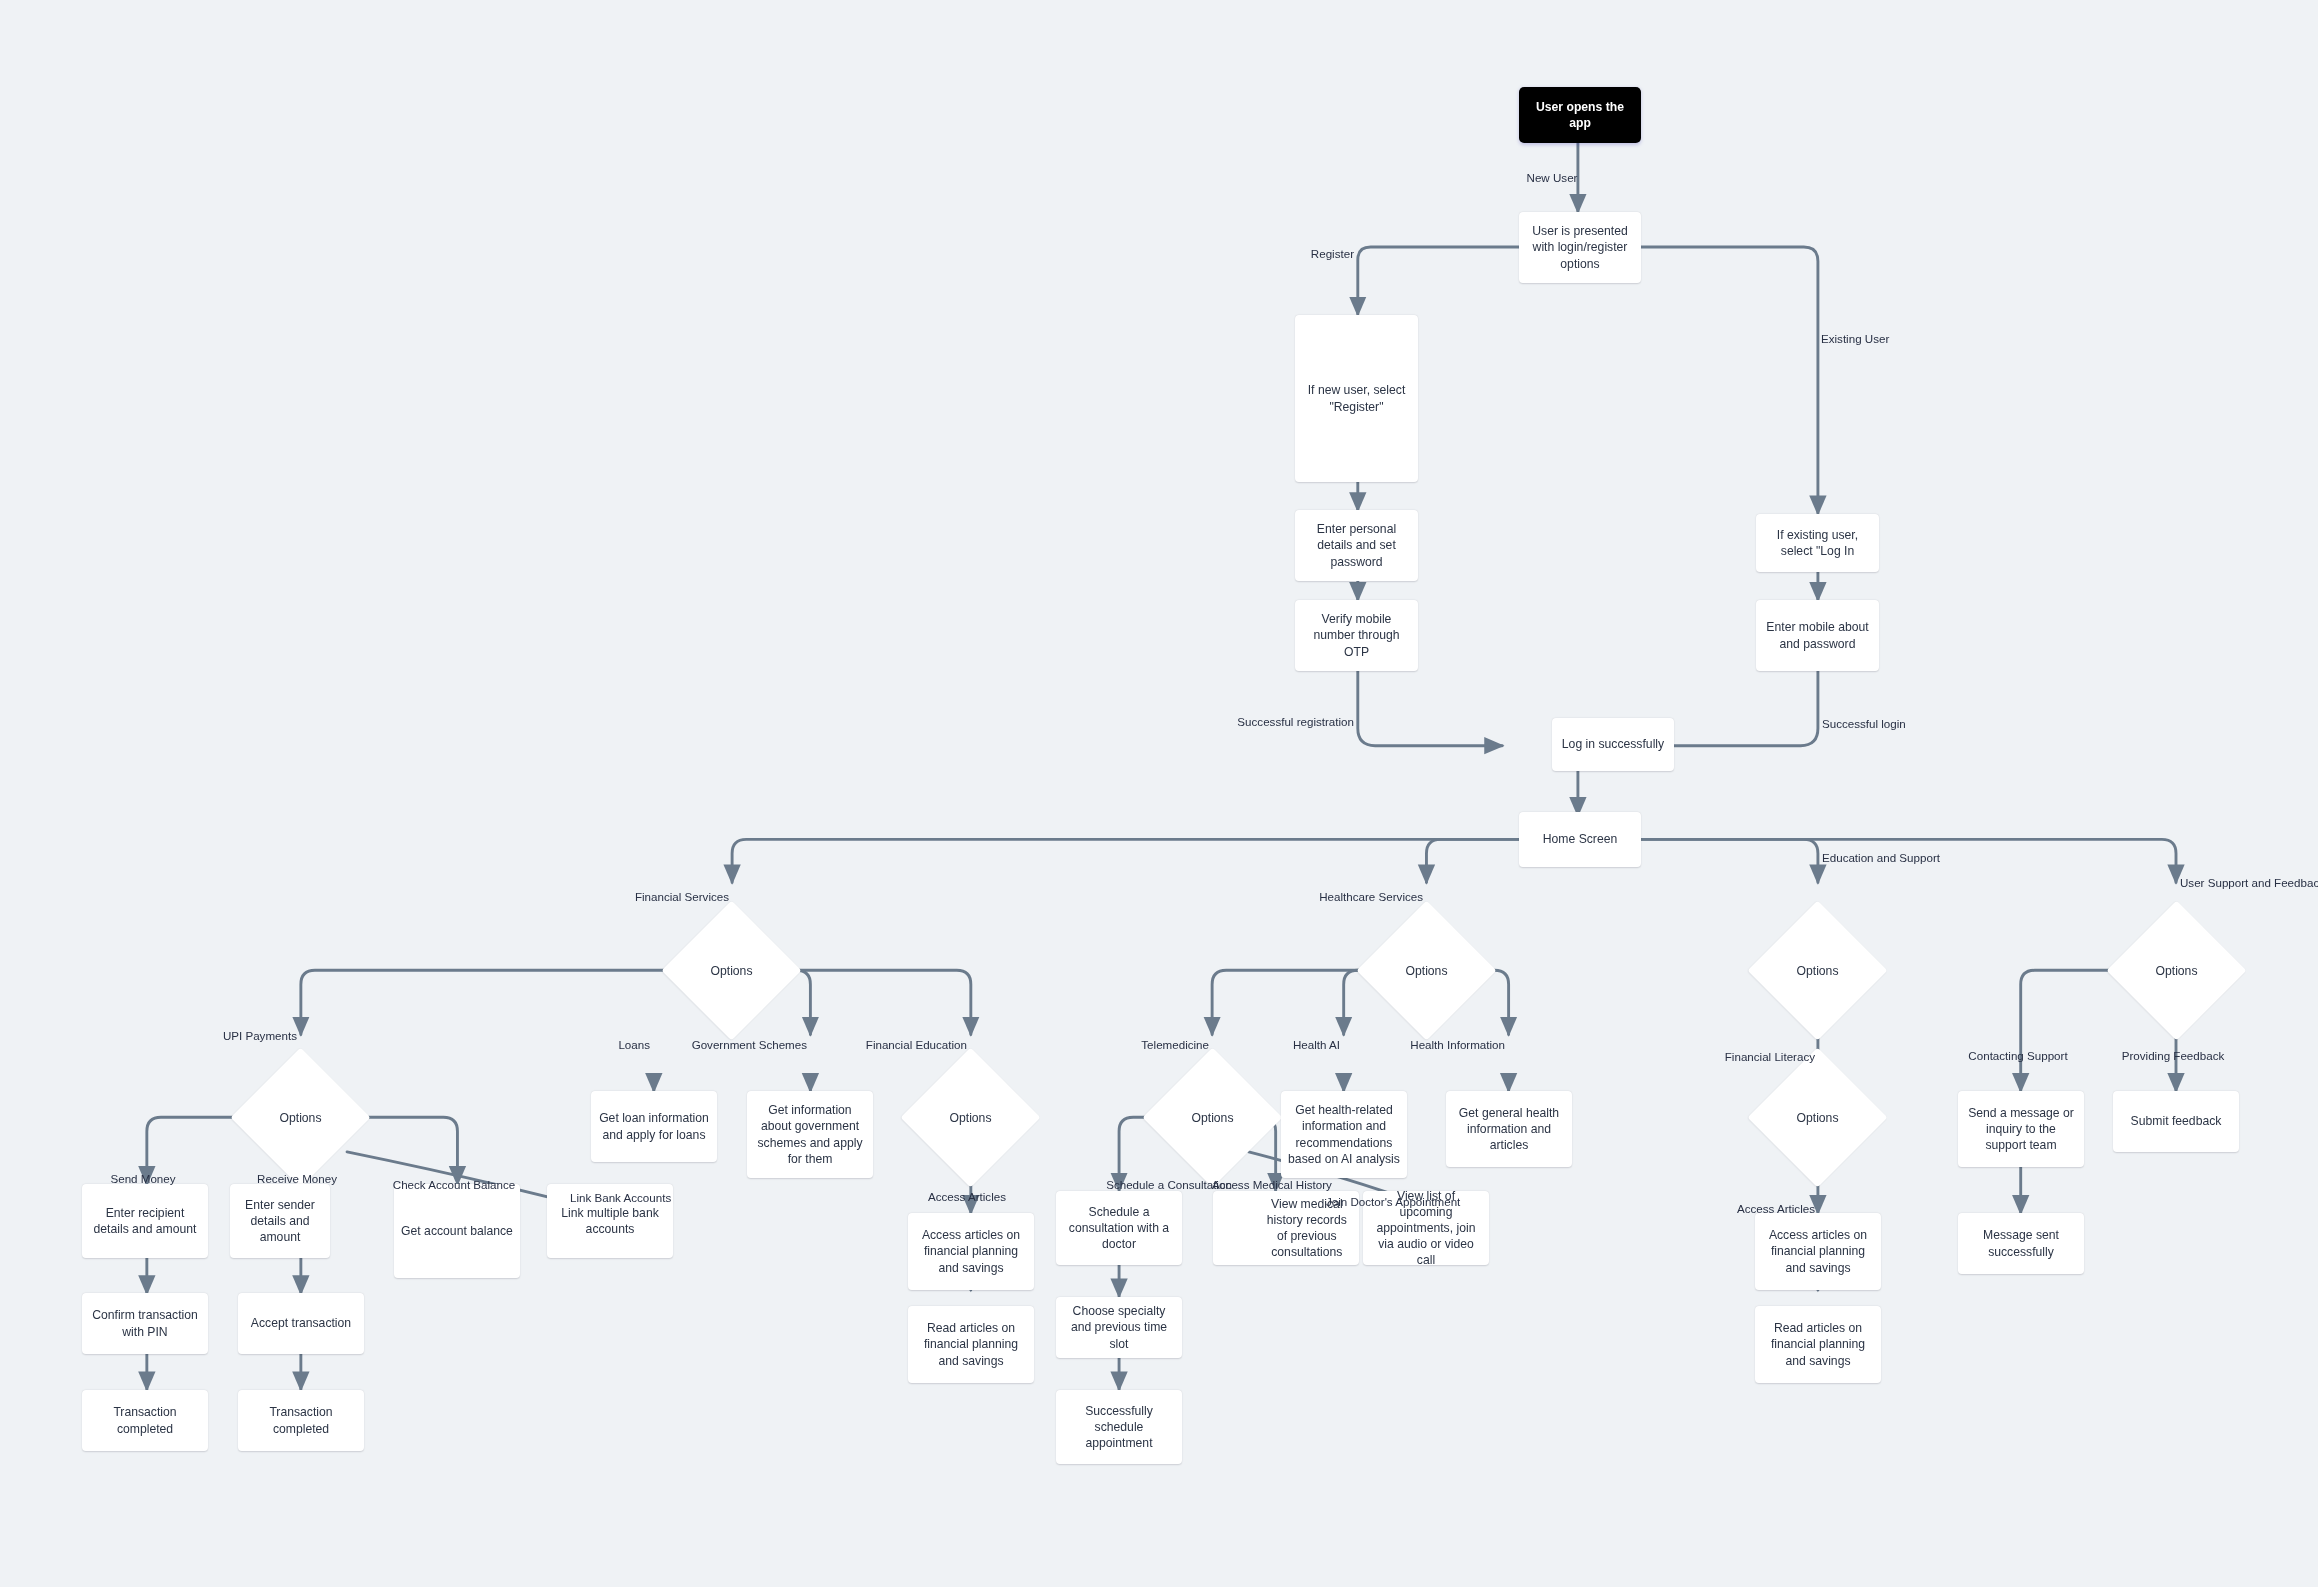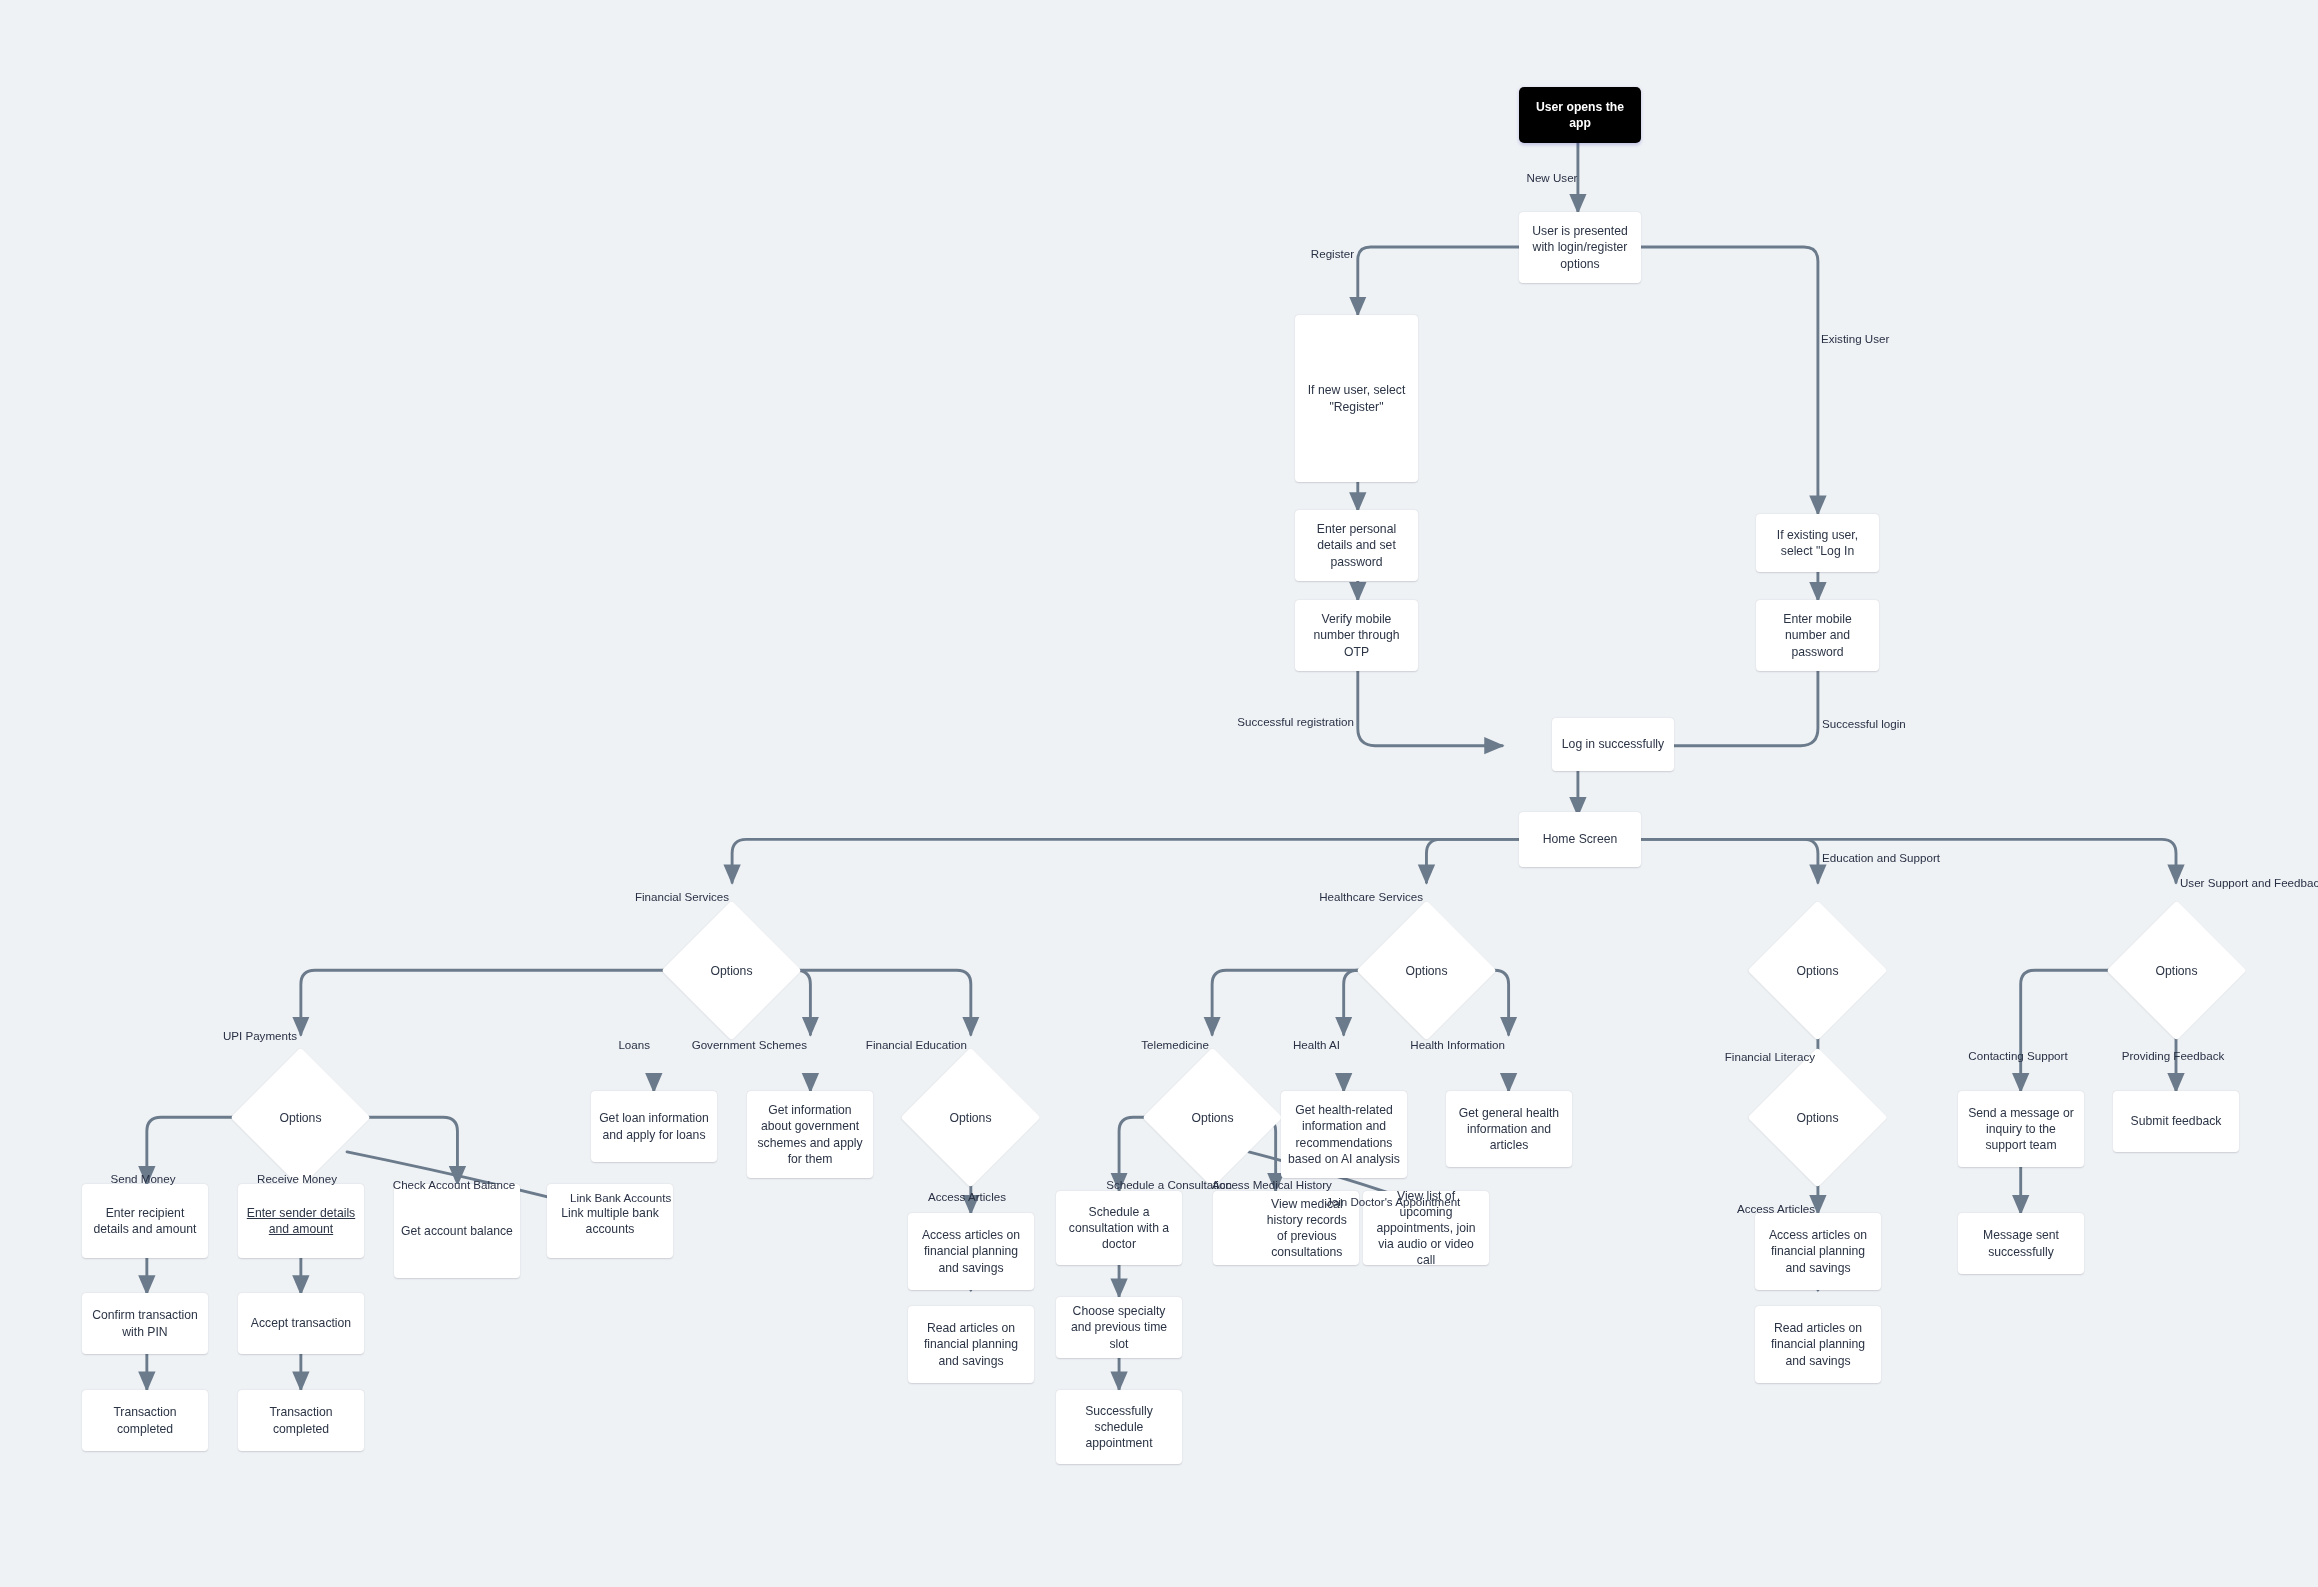--- a/index.html
+++ b/index.html
@@ -108,21 +108,21 @@
   <div class="node" style="left:1519px;top:212px;width:122px;height:71px;">User is presented with login/register options</div>
 
   <div class="node" style="left:1295px;top:315px;width:123px;height:167px;">If new user, select "Register"</div>
 
   <div class="node" style="left:1295px;top:510px;width:123px;height:71px;">Enter personal details and set password</div>
 
   <div class="node" style="left:1295px;top:600px;width:123px;height:71px;">Verify mobile number through OTP</div>
 
   <div class="node" style="left:1756px;top:514px;width:123px;height:58px;">If existing user, select "Log In</div>
 
-  <div class="node" style="left:1756px;top:600px;width:123px;height:71px;">Enter mobile number and password</div>
+  <div class="node" style="left:1756px;top:600px;width:123px;height:71px;">Enter mobile about and password</div>
 
   <div class="node" style="left:1519px;top:718px;width:122px;height:53px;margin-left:33px;">Log in successfully</div>
 
   <div class="node" style="left:1519px;top:812px;width:122px;height:55px;">Home Screen</div>
 
   <div class="diamond" style="left:682px;top:921px;width:99px;height:99px;">
     <span class="dshape"></span>
     <span class="dlabel">Options</span>
   </div>
 
@@ -158,21 +158,21 @@
 
   <div class="diamond" style="left:2127px;top:921px;width:99px;height:99px;">
     <span class="dshape"></span>
     <span class="dlabel">Options</span>
   </div>
 
   <div class="node" style="left:82px;top:1184px;width:126px;height:74px;">Enter recipient details and amount</div>
   <div class="node" style="left:82px;top:1293px;width:126px;height:61px;">Confirm transaction with PIN</div>
   <div class="node" style="left:82px;top:1390px;width:126px;height:61px;">Transaction completed</div>
 
-  <div class="node" style="left:238px;top:1184px;width:126px;height:74px;text-decoration:underline;">Enter sender details and amount</div>
+  <div class="node" style="left:230px;top:1184px;width:100px;height:74px;">Enter sender details and amount</div>
   <div class="node" style="left:238px;top:1293px;width:126px;height:61px;">Accept transaction</div>
   <div class="node" style="left:238px;top:1390px;width:126px;height:61px;">Transaction completed</div>
 
   <div class="node" style="left:394px;top:1184px;width:126px;height:94px;">Get account balance</div>
 
   <div class="node" style="left:547px;top:1184px;width:126px;height:74px;">Link multiple bank accounts</div>
 
   <div class="node" style="left:591px;top:1091px;width:126px;height:71px;">Get loan information and apply for loans</div>
 
   <div class="node" style="left:747px;top:1091px;width:126px;height:87px;">Get information about government schemes and apply for them</div>

